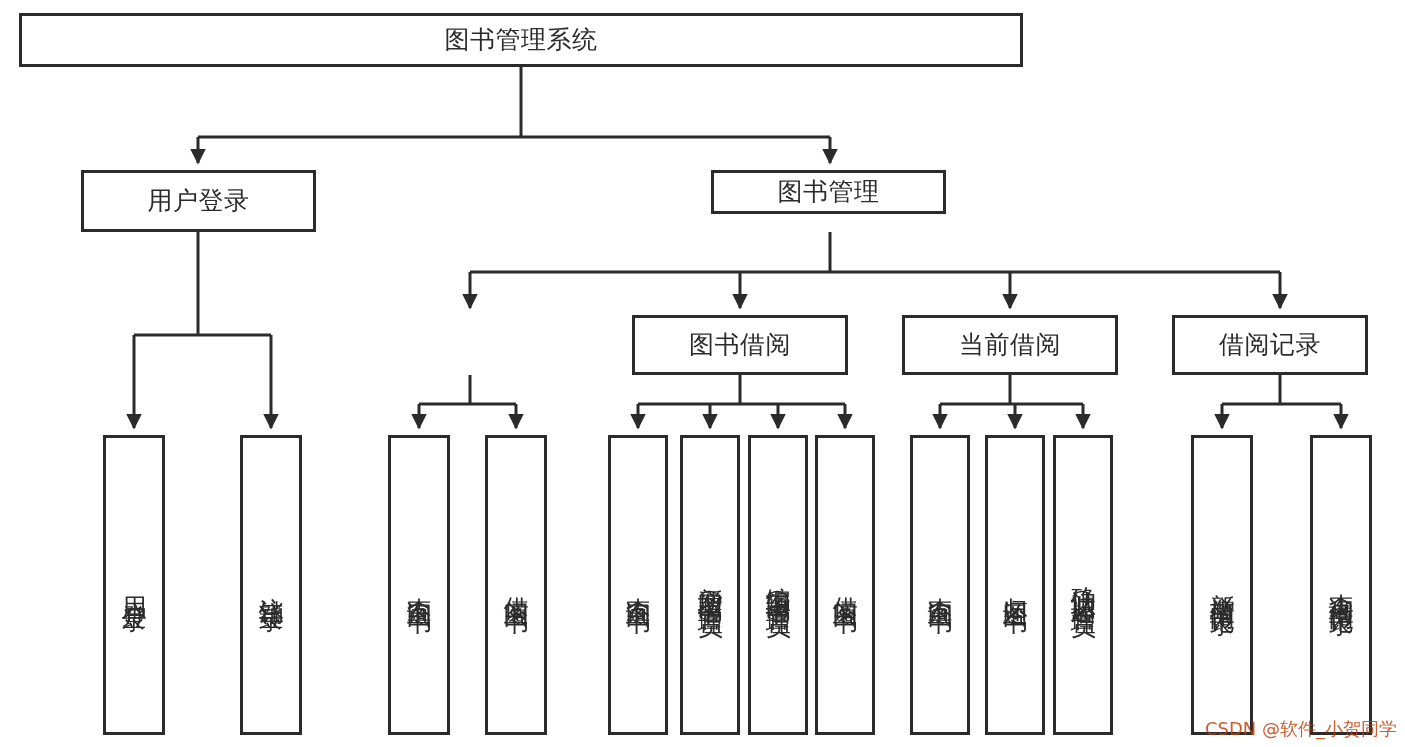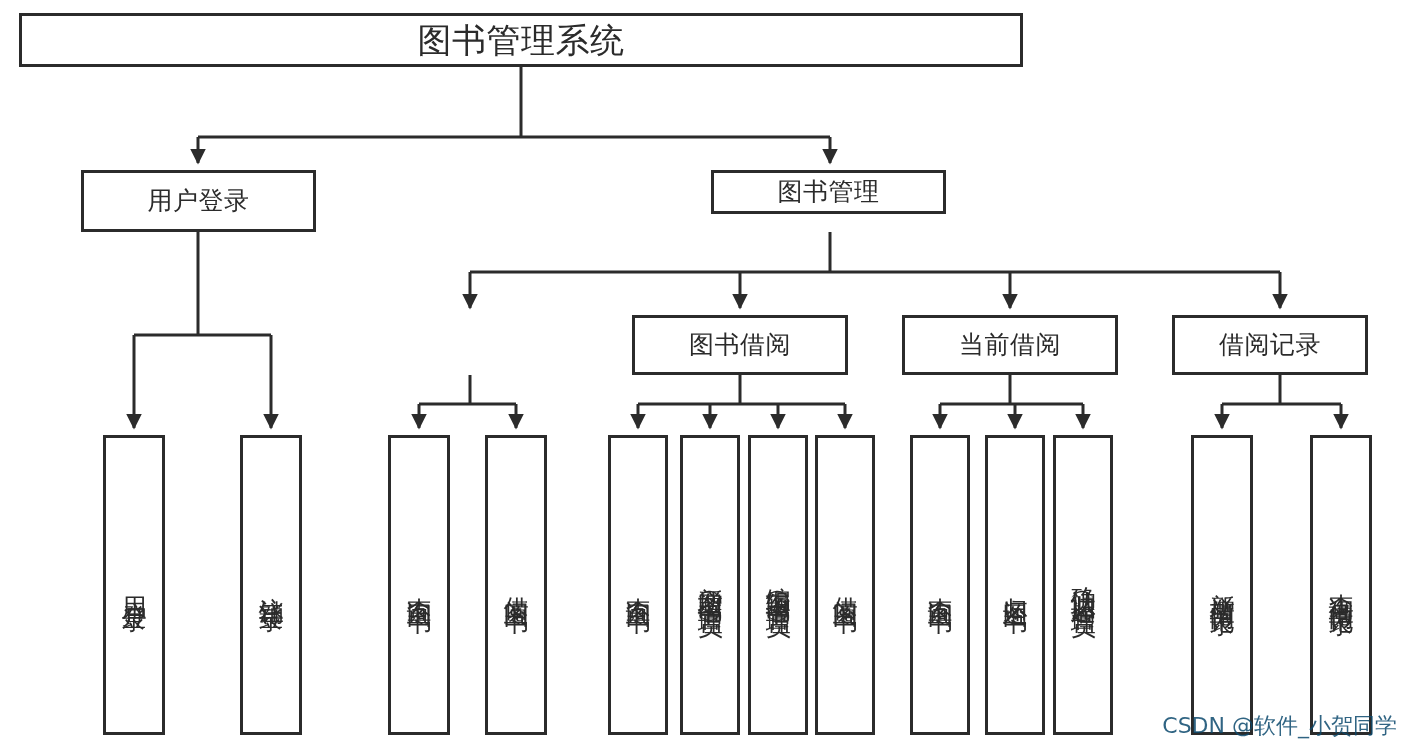--- a/index.html
+++ b/index.html
@@ -51,27 +51,27 @@
   .node.vert {
     align-items: center;
     justify-content: center;
   }
   .node.vert .label {
     writing-mode: vertical-rl;
     text-orientation: upright;
     font-size: 25px;
     letter-spacing: 4px;
   }
-  .node.root .label { font-size: 34px; }
+  .node.root .label { font-size: 25px; }
   .watermark {
     position: absolute;
     right: 8px;
     bottom: 6px;
-    font-size: 22px;
-    color: #0c4a6e;
+    font-size: 18px;
+    color: #c2410c;
     opacity: 0.85;
     white-space: nowrap;
     font-family: "DejaVu Sans", "Liberation Sans", sans-serif;
   }
 </style>
 </head>
 <body>
 
 <div id="diagram-root">
 

